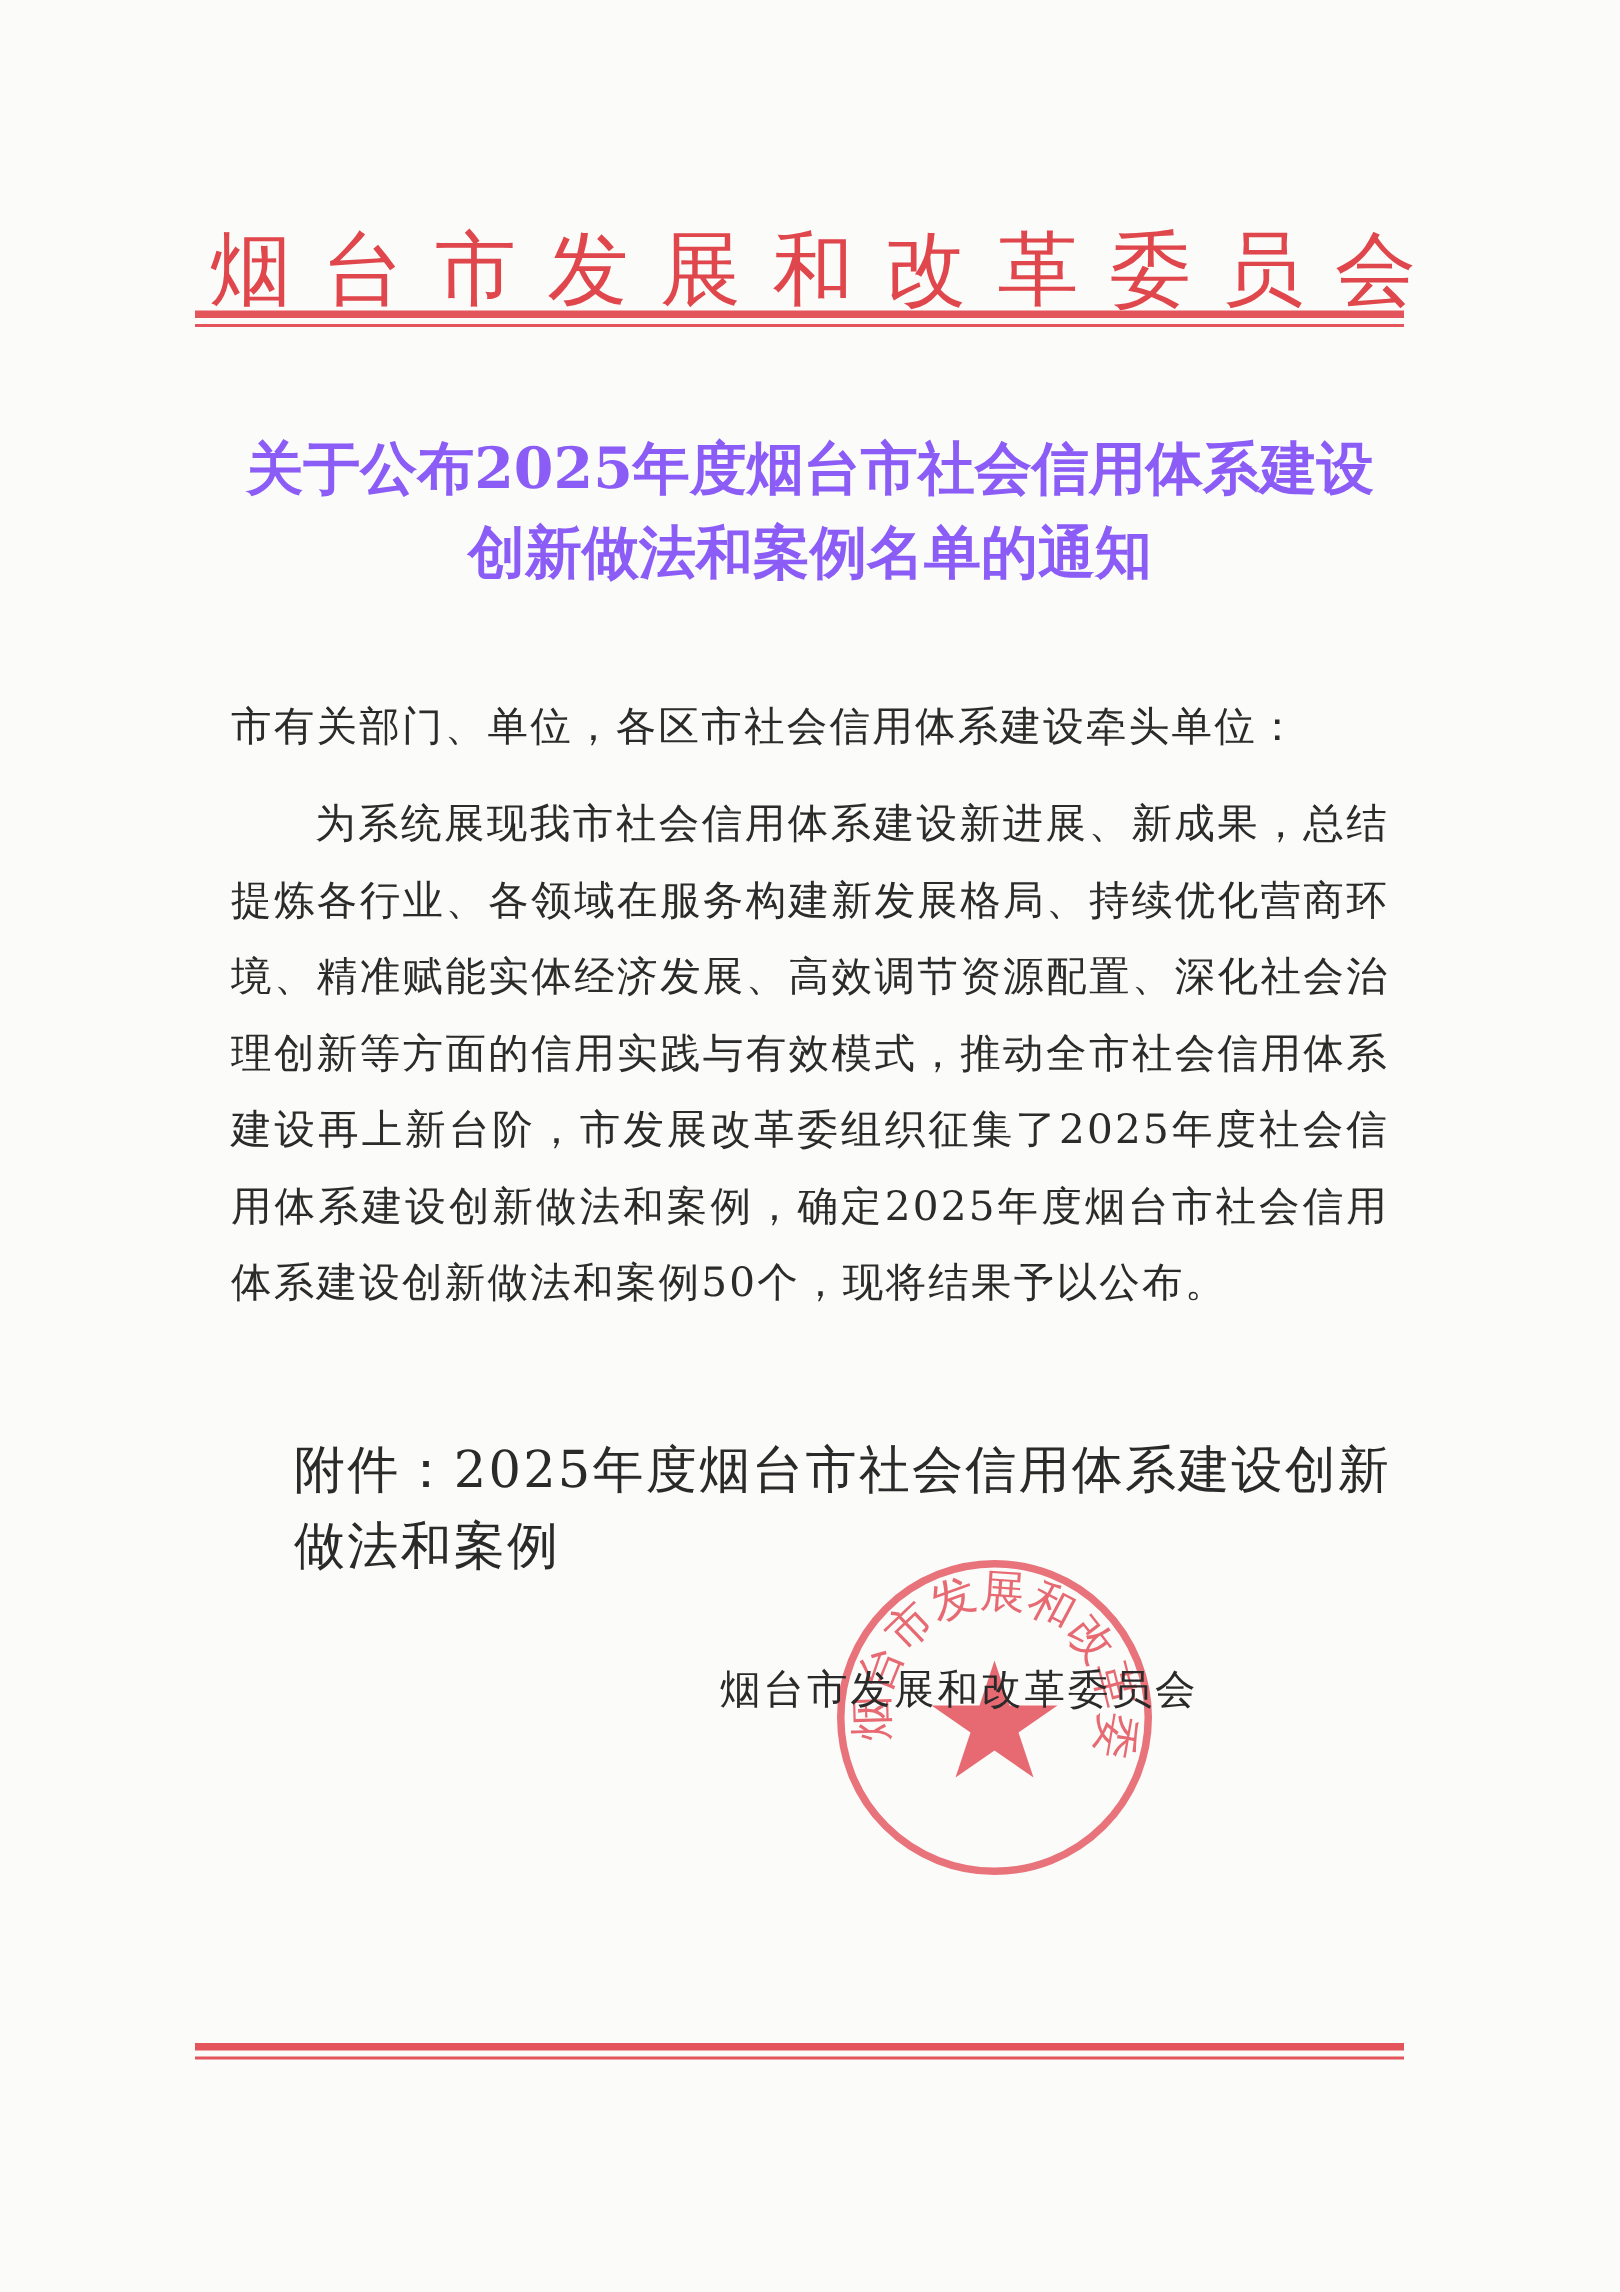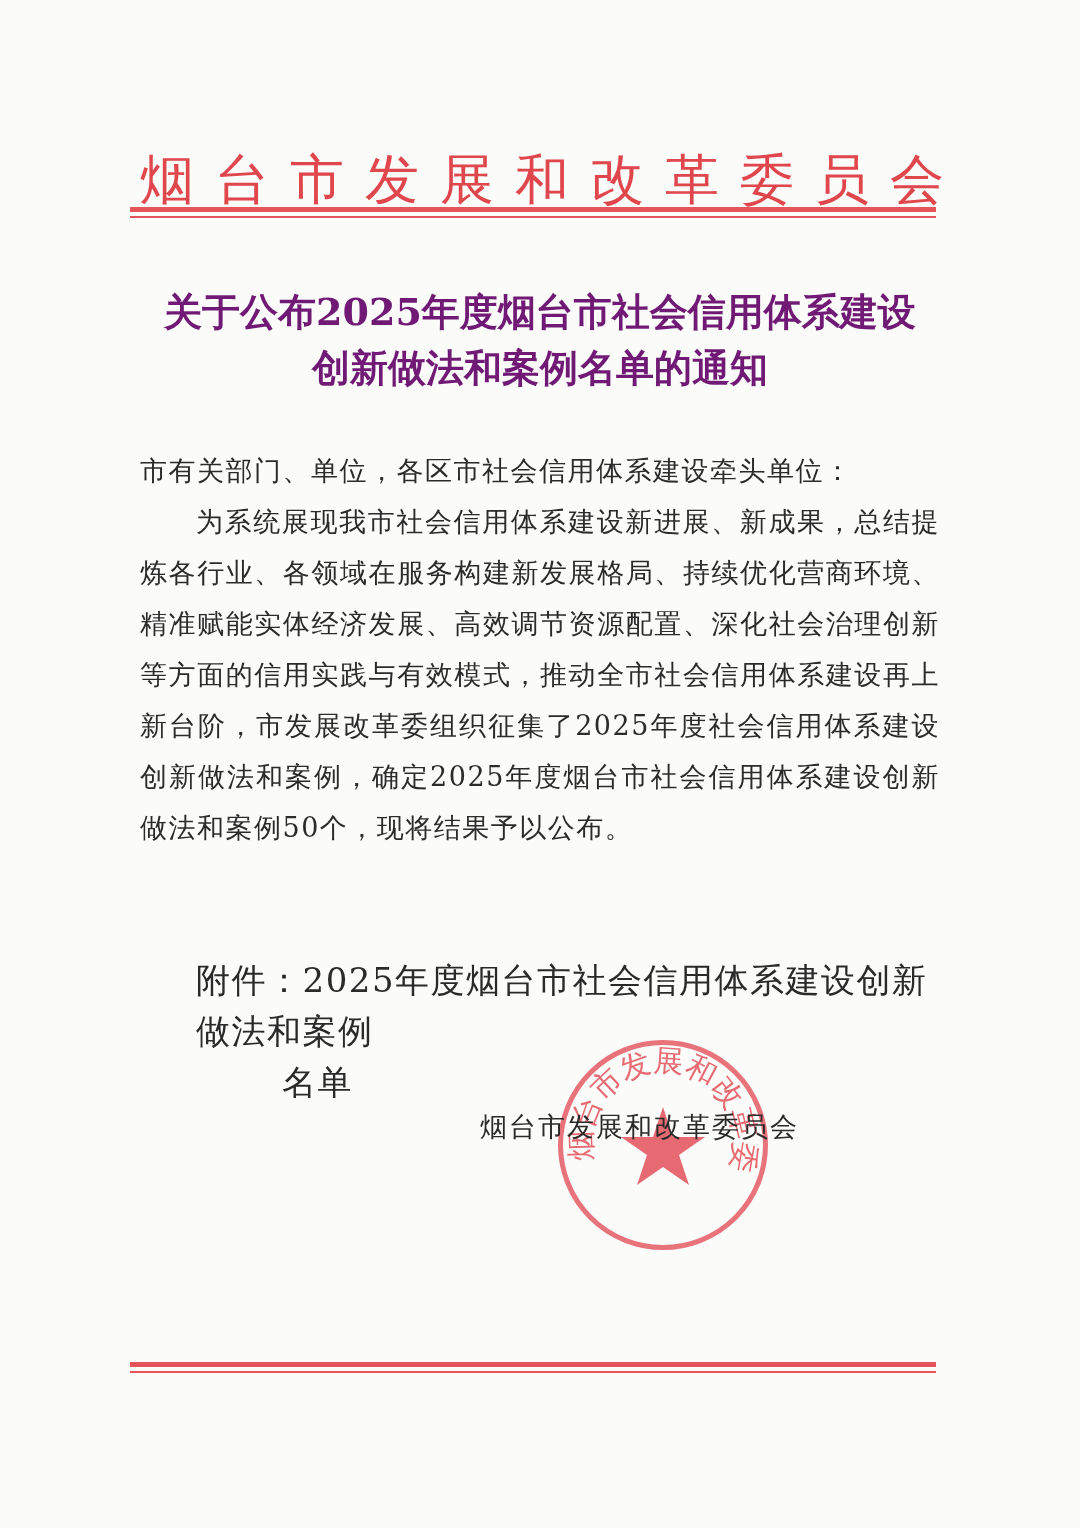--- a/index.html
+++ b/index.html
@@ -12,28 +12,28 @@
     .masthead {
       position: absolute; left: 140px; top: 148px; width: 780px;
       color: #e0474c; font-size: 54px; letter-spacing: 21px;
       font-family: "DejaVu Sans", sans-serif; line-height: 64px;
       white-space: nowrap;
     }
     .rule-thick { position: absolute; left: 130px; width: 806px; height: 5px; background: #e3555a; }
     .rule-thin { position: absolute; left: 130px; width: 806px; height: 2px; background: #e3555a; }
     .title {
       position: absolute; left: 130px; width: 820px; text-align: center;
-      font-size: 38px; font-weight: bold; line-height: 56px; color: #701a75;
+      font-size: 38px; font-weight: bold; line-height: 56px; color: #8b5cf6;
       font-family: "DejaVu Serif", serif;
     }
     .body-text {
       position: absolute; left: 140px; width: 800px;
       font-size: 27px; line-height: 51px; letter-spacing: 1.5px; color: #2b2b2b;
     }
-    .body-text p { margin: 0; text-align: justify; }
+    .body-text p { margin: 14px; text-align: justify; }
     .indent { text-indent: 56px; }
     .attachment {
       position: absolute; left: 196px; top: 955px; width: 740px;
       font-size: 34px; line-height: 51px; letter-spacing: 1.5px;
     }
     .attachment .cont { padding-left: 86px; }
     .signature {
       position: absolute; left: 480px; top: 1102px; width: 330px;
       font-size: 27px; line-height: 50px; letter-spacing: 2px;
     }
@@ -57,21 +57,20 @@
 
 <div class="body-text" style="top:445px;">
   <p>市有关部门、单位，各区市社会信用体系建设牵头单位：</p>
   <p class="indent">为系统展现我市社会信用体系建设新进展、新成果，总结提炼各行业、各领域在服务构建新发展格局、持续优化营商环境、精准赋能实体经济发展、高效调节资源配置、深化社会治理创新等方面的信用实践与有效模式，推动全市社会信用体系建设再上新台阶，市发展改革委组织征集了2025年度社会信用体系建设创新做法和案例，确定2025年度烟台市社会信用体系建设创新做法和案例50个，现将结果予以公布。</p>
 </div>
 
 <div class="attachment">
   <div>
     <span>附件：</span><span>2025年度烟台市社会信用体系建设创新做法和案例</span>
   </div>
-  <div class="cont">名单</div>
 </div>
 
 <div class="seal">
   <svg width="200" height="200" viewBox="0 0 200 200">
     <defs>
       <path id="arc" d="M 30 115 A 72 72 0 1 1 170 115" fill="none"></path>
     </defs>
     <text font-size="30" fill="rgba(226,70,80,0.8)" font-family="DejaVu Sans, sans-serif">
       <textPath href="#arc">烟台市发展和改革委员会</textPath>
     </text>

